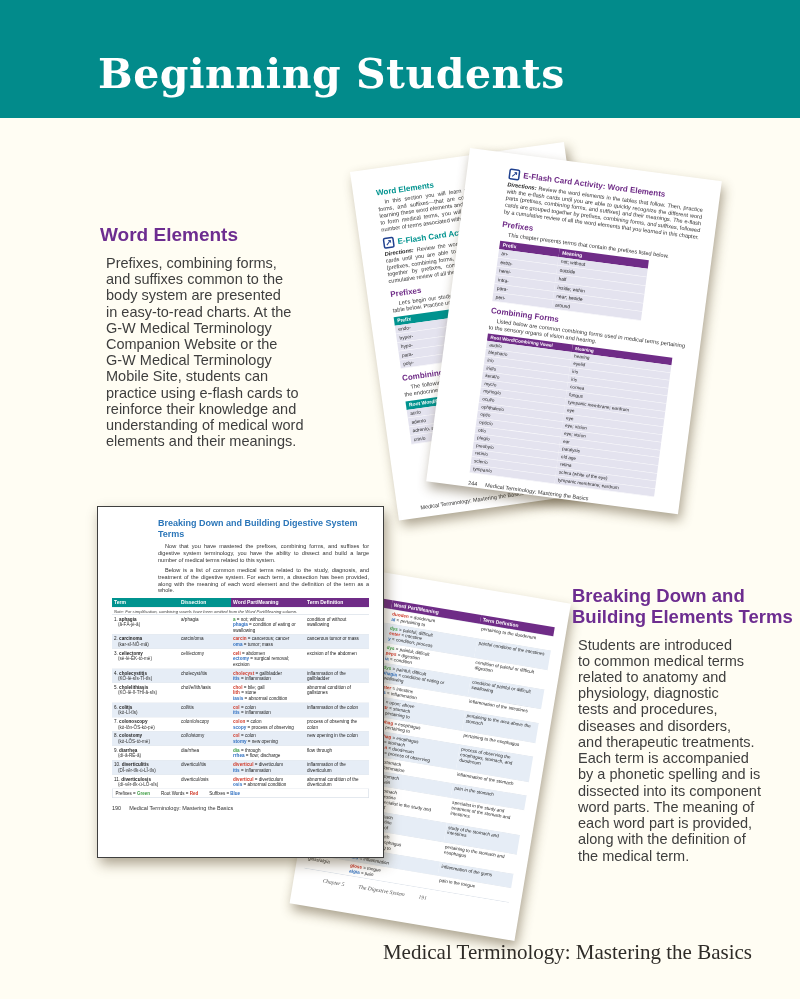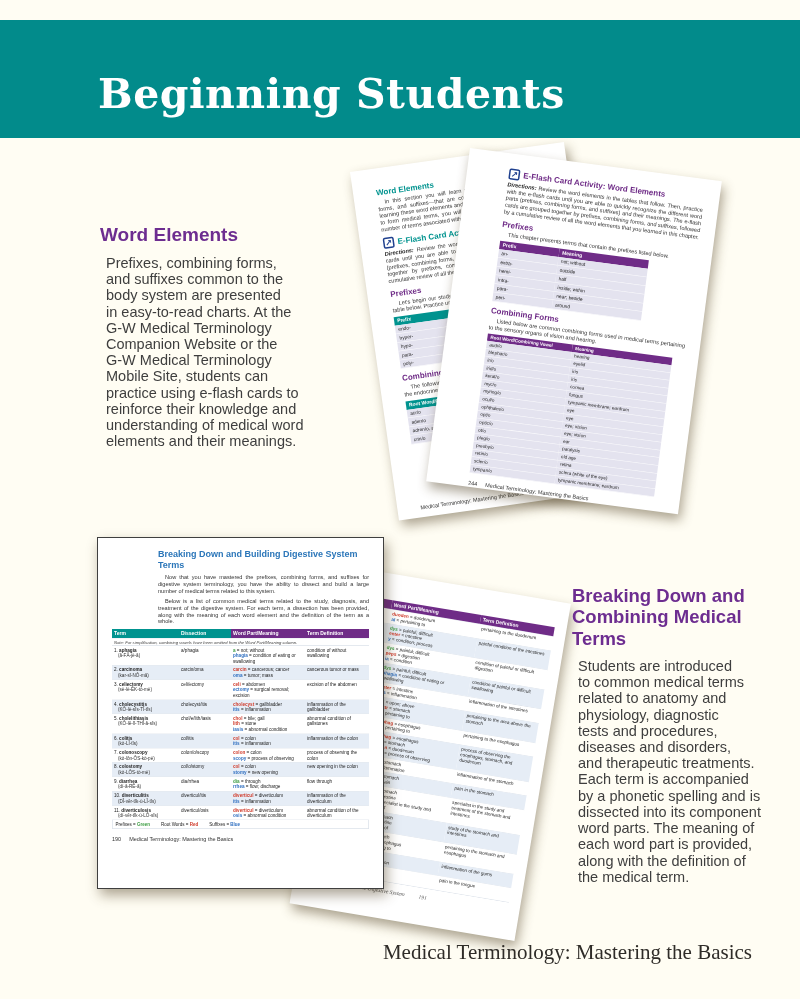--- a/index.html
+++ b/index.html
@@ -7,21 +7,21 @@
     --bookteal:#00938f; --bookpurple:#6f2c87; --bookblue:#2b76b9;
     --rowlav:#e4e3ef; --rowblue:#e6edf6;
     --wpgreen:#3f9e45; --wpred:#d03a2a; --wpblue:#2f6fc0;
   }
   *{box-sizing:border-box;}
   html,body{margin:0;padding:0;}
   body{width:800px;height:999px;position:relative;background:var(--bg);
        font-family:"Liberation Sans",sans-serif;overflow:hidden;}
 
   
-  .banner{position:absolute;left:0;top:0;width:800px;height:118px;background:var(--teal);z-index:5;margin-top:20px;}
+  .banner{position:absolute;left:0;top:0;width:800px;height:118px;background:var(--teal);z-index:5;}
   .banner h1{margin:0;position:absolute;left:98px;top:50px;color:#fff;
              font-family:"DejaVu Serif","Liberation Serif",serif;font-weight:bold;
              font-size:41px;letter-spacing:.5px;}
 
   
   .callout{position:absolute;z-index:4;}
   .callout h2{margin:0 0 9px;color:var(--purple);font-size:19px;line-height:1.15;white-space:pre-line;}
   .callout p{margin:6px;color:#3e3e3e;font-size:14.5px;line-height:1.12;white-space:pre-line;}
   .co-left{left:100px;top:224px;width:252px;}
   .co-right{left:572px;top:585px;width:222px;}
@@ -33,21 +33,21 @@
 
   
   .page{position:absolute;background:#fff;overflow:hidden;
         box-shadow:3px 6px 12px rgba(70,55,25,.45);}
   .pi{width:200%;height:200%;transform:scale(.5);transform-origin:0 0;position:relative;}
 
   .back-page{left:350px;top:172px;width:216px;height:352px;transform:rotate(-8deg);transform-origin:top left;z-index:2;}
   .back-page .pi{padding:40px 22px 20px 46px;}
   .front-page{left:470px;top:148px;width:254px;height:336px;transform:rotate(7.5deg);transform-origin:top left;z-index:3;}
   .front-page .pi{padding:30px 30px 20px 84px;}
-  .dig-left{left:97px;top:537px;width:287px;height:352px;z-index:3;border:1.5px solid #3f3f3f;}
+  .dig-left{left:97px;top:506px;width:287px;height:352px;z-index:3;border:1.5px solid #3f3f3f;}
   .dig-left .pi{padding:22px 28px 14px 28px;}
   .dig-right{left:346px;top:566px;width:228px;height:342px;transform:rotate(9.5deg);transform-origin:top left;z-index:2;}
   .dig-right .pi{padding:44px 24px 16px 18px;}
 
   
   .pi h3{margin:10px 0 4px;font-size:16px;color:var(--bookpurple);}
   .pi h3.teal{color:var(--bookteal);}
   .pi h3.first{margin-top:0;}
   .pi p{margin:0 0 6px;font-size:11.2px;line-height:1.22;color:#333;text-align:justify;}
   .pi p.ind{text-indent:14px;}
@@ -487,21 +487,21 @@
 G-W Medical Terminology
 Mobile Site, students can
 practice using e-flash cards to
 reinforce their knowledge and
 understanding of medical word
 elements and their meanings.</p>
 </section>
 
 <section class="callout co-right">
   <h2>Breaking Down and
-Combining Medical Terms</h2>
+Building Elements Terms</h2>
   <p>Students are introduced
 to common medical terms
 related to anatomy and
 physiology, diagnostic
 tests and procedures,
 diseases and disorders,
 and therapeutic treatments.
 Each term is accompanied
 by a phonetic spelling and is
 dissected into its component

